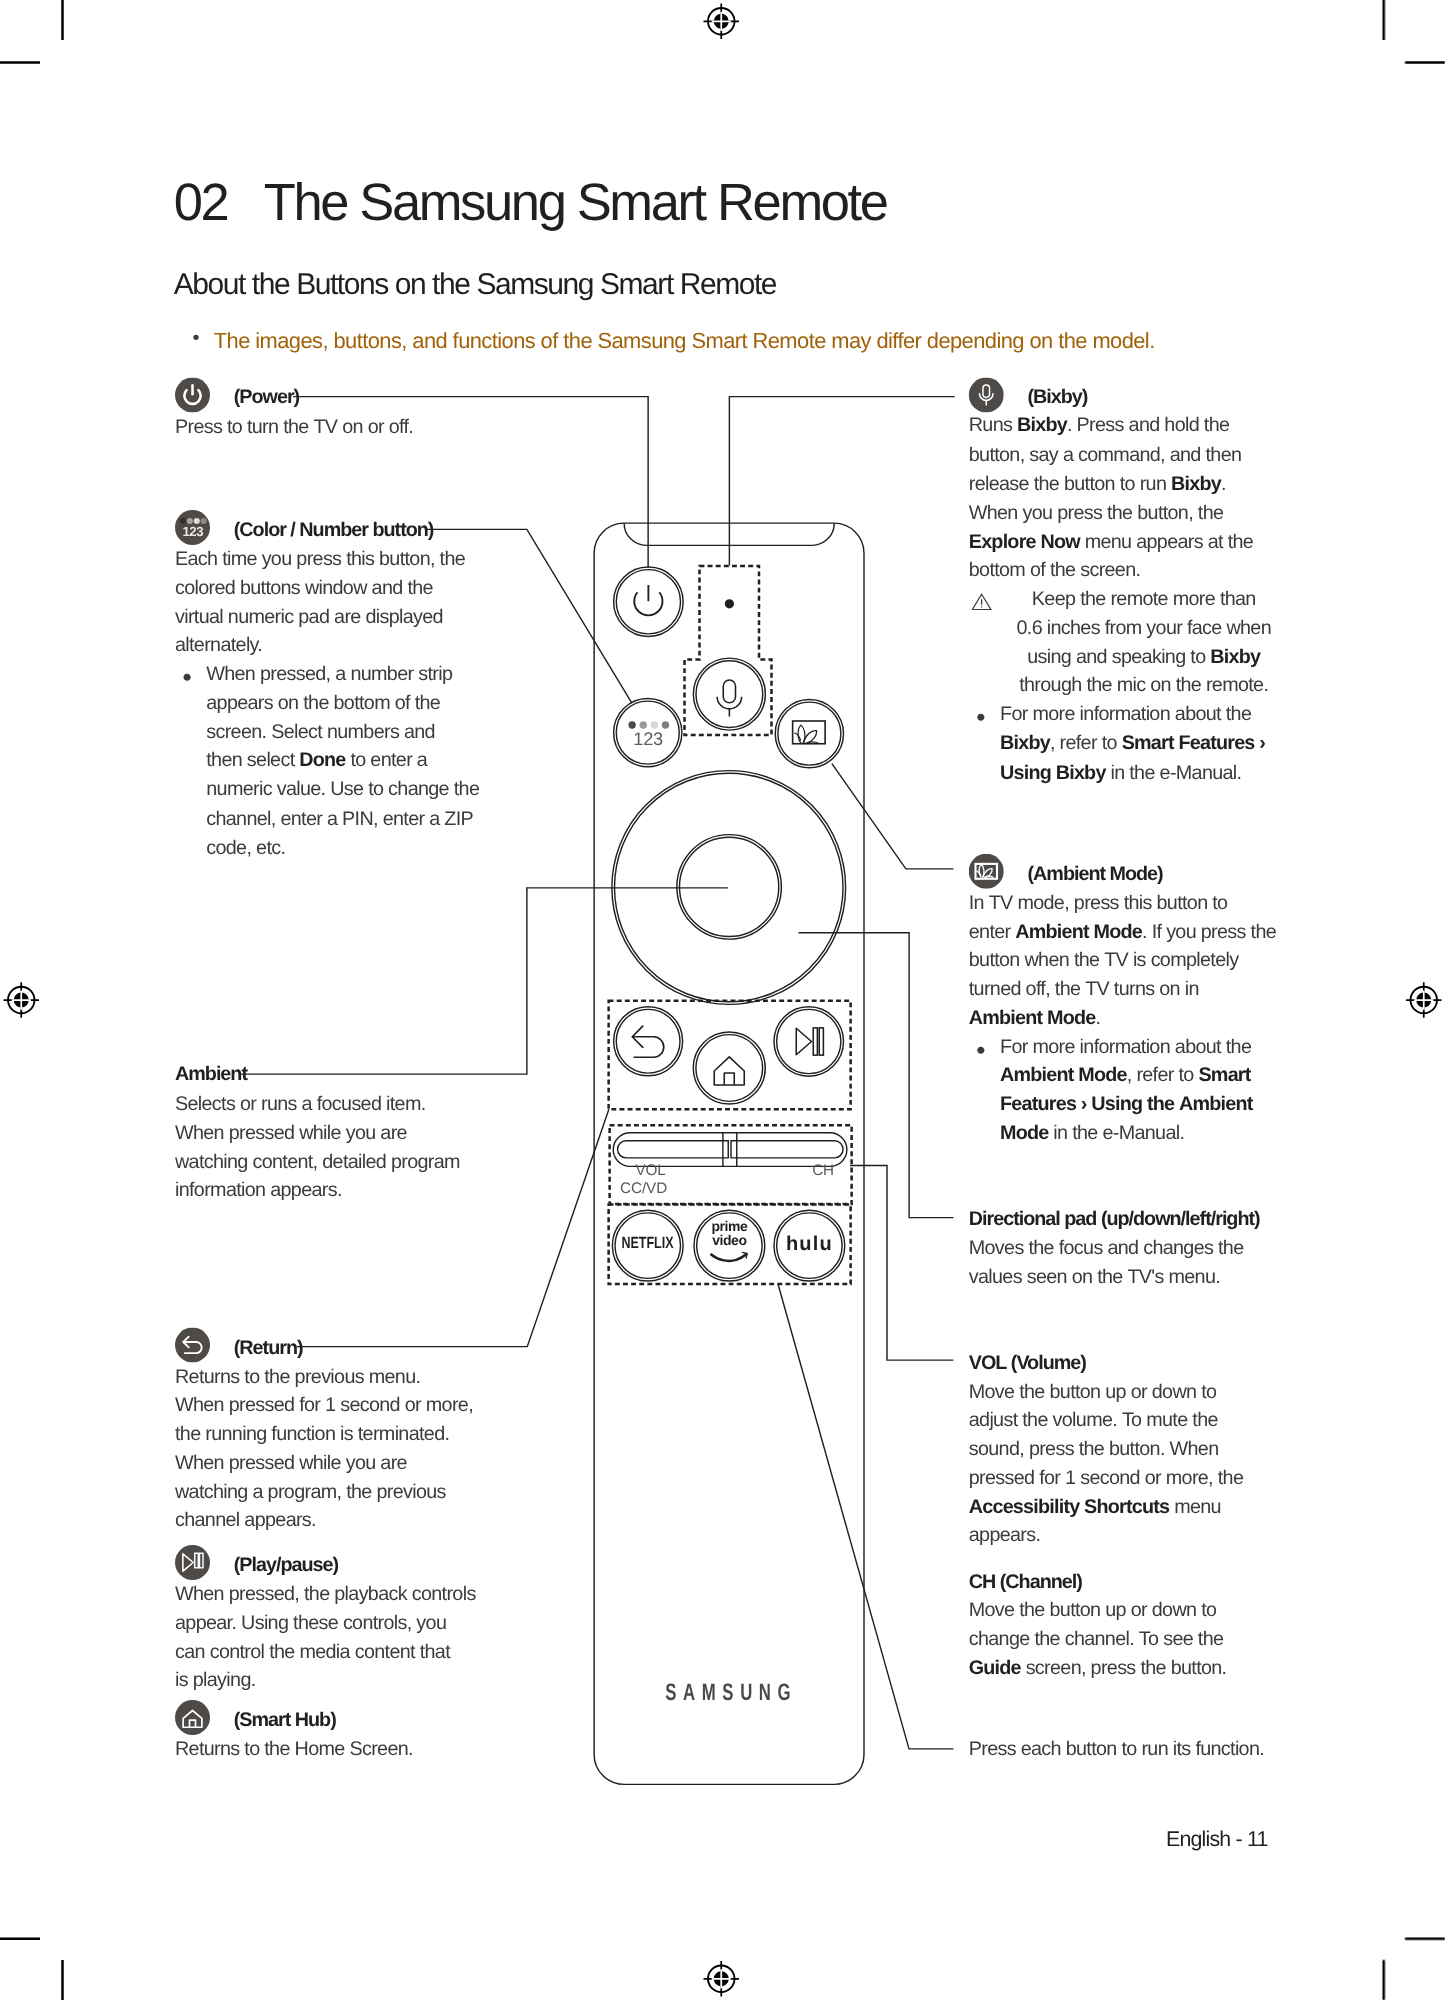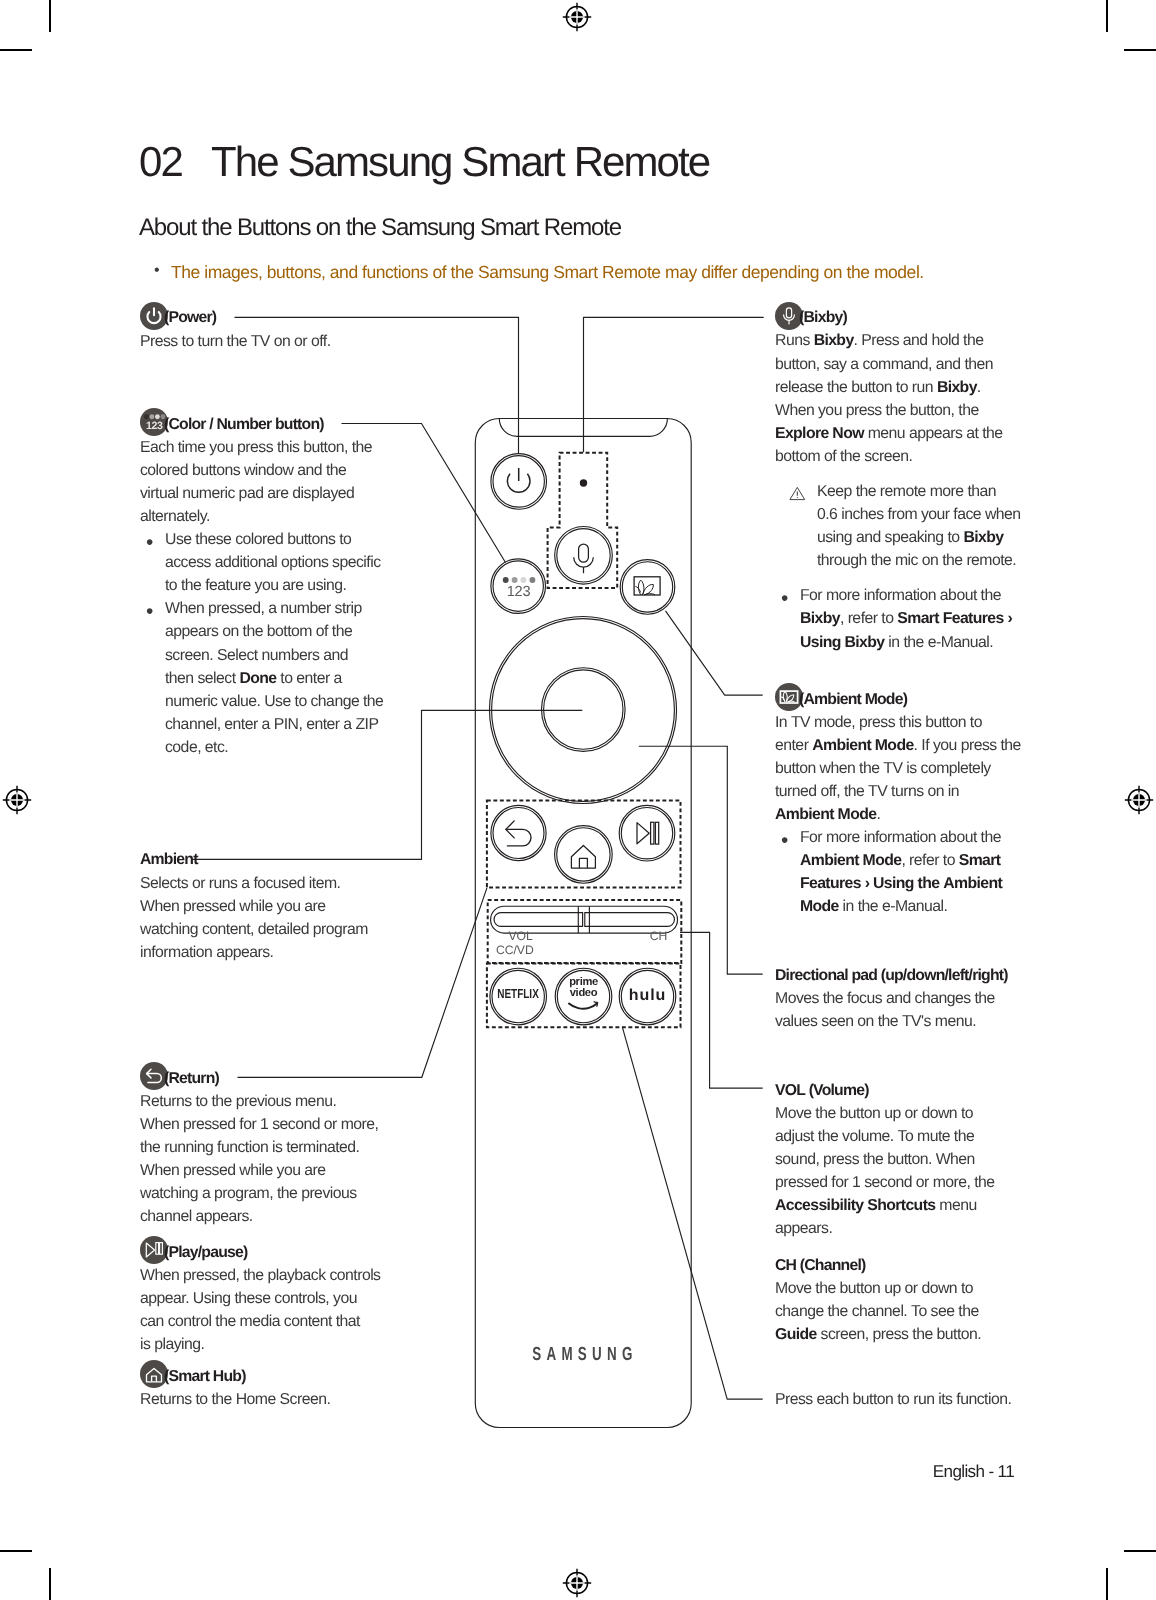--- a/index.html
+++ b/index.html
@@ -24,29 +24,29 @@
               padding-left:18px;color:#a16207;white-space:nowrap;list-style:none;}
   #toplist li:before{content:"\2022";position:absolute;left:1px;top:-1px;font-size:16px;color:#3b3b3b;}
   #toplist{margin:0;padding:0;}
 
   
   .blk{position:absolute;}
   .hd{position:relative;height:23.1px;font-size:15.8px;font-weight:bold;letter-spacing:-0.8px;
       line-height:23.1px;white-space:nowrap;color:#231f20;}
   .hd .ic{position:absolute;left:0px;top:-4.8px;}
   .hd .lb{position:absolute;top:0;left:0;}
-  .hd.withicon .lb{left:24px;}
+  .hd.withicon .lb{left:47px;}
   .t{font-size:15.8px;letter-spacing:-0.53px;line-height:23.1px;color:#3b3b3b;white-space:nowrap;}
   .t b{font-weight:bold;color:#231f20;letter-spacing:-0.62px;}
   ul.bl{margin:0;padding:0;list-style:none;}
   ul.bl li{position:relative;padding-left:25px;font-size:15.8px;letter-spacing:-0.53px;
            line-height:23.1px;color:#3b3b3b;white-space:nowrap;}
   ul.bl li:before{content:"\2022";position:absolute;left:6.0px;top:3.0px;font-size:21px;line-height:23.1px;color:#3b3b3b;}
   ul.bl li b{font-weight:bold;color:#231f20;letter-spacing:-0.62px;}
-  ul.wn{margin:12px;padding:0;list-style:none;}
+  ul.wn{margin:0;padding:0;list-style:none;text-align:center;}
   ul.wn li{position:relative;padding-left:30px;font-size:15.8px;letter-spacing:-0.53px;
            line-height:23.1px;color:#3b3b3b;white-space:nowrap;}
   ul.wn li b{font-weight:bold;color:#231f20;letter-spacing:-0.62px;}
   .warnico{position:absolute;left:1.6px;top:6px;}
 
   #footer{position:absolute;left:0;top:1462px;width:1014px;text-align:right;line-height:20px;
           font-size:17.1px;letter-spacing:-0.65px;color:#231f20;}
   .rlab{position:absolute;white-space:nowrap;line-height:16px;}
 </style>
 </head>
@@ -113,21 +113,20 @@
               <circle cx="11.9" cy="8.8" r="2.45" fill="#a8a5a3"></circle>
               <circle cx="17.4" cy="8.8" r="2.45" fill="#dedcda"></circle>
               <circle cx="22.9" cy="8.8" r="2.45" fill="#8b8886"></circle>
               <text x="14.2" y="20.9" text-anchor="middle" font-family="Liberation Sans, sans-serif" font-size="10.6" letter-spacing="-0.4" fill="#e8e6e4">123</text>
             </svg>
           </span>
           <span class="lb">(Color&nbsp;/&nbsp;Number&nbsp;button)</span>
         </div>
         <div class="t">Each&nbsp;time&nbsp;you&nbsp;press&nbsp;this&nbsp;button,&nbsp;the<br>colored&nbsp;buttons&nbsp;window&nbsp;and&nbsp;the<br>virtual&nbsp;numeric&nbsp;pad&nbsp;are&nbsp;displayed<br>alternately.</div>
         <ul class="bl">
-          <li>Use&nbsp;these&nbsp;colored&nbsp;buttons&nbsp;to<br>access&nbsp;additional&nbsp;options&nbsp;specific<br>to&nbsp;the&nbsp;feature&nbsp;you&nbsp;are&nbsp;using.</li>
           <li>When&nbsp;pressed,&nbsp;a&nbsp;number&nbsp;strip<br>appears&nbsp;on&nbsp;the&nbsp;bottom&nbsp;of&nbsp;the<br>screen.&nbsp;Select&nbsp;numbers&nbsp;and<br>then&nbsp;select&nbsp;<b>Done</b>&nbsp;to&nbsp;enter&nbsp;a<br>numeric&nbsp;value.&nbsp;Use&nbsp;to&nbsp;change&nbsp;the<br>channel,&nbsp;enter&nbsp;a&nbsp;PIN,&nbsp;enter&nbsp;a&nbsp;ZIP<br>code,&nbsp;etc.</li>
         </ul>
       </div>
       <div class="blk" style="left: 0px; top: 848.45px; width: 252px;">
         <div class="hd">
           <span class="lb">Ambient</span>
         </div>
         <div class="t">Selects&nbsp;or&nbsp;runs&nbsp;a&nbsp;focused&nbsp;item.<br>When&nbsp;pressed&nbsp;while&nbsp;you&nbsp;are<br>watching&nbsp;content,&nbsp;detailed&nbsp;program<br>information&nbsp;appears.</div>
       </div>
       <div class="blk" style="left: 0px; top: 1066.85px; width: 252px;">

